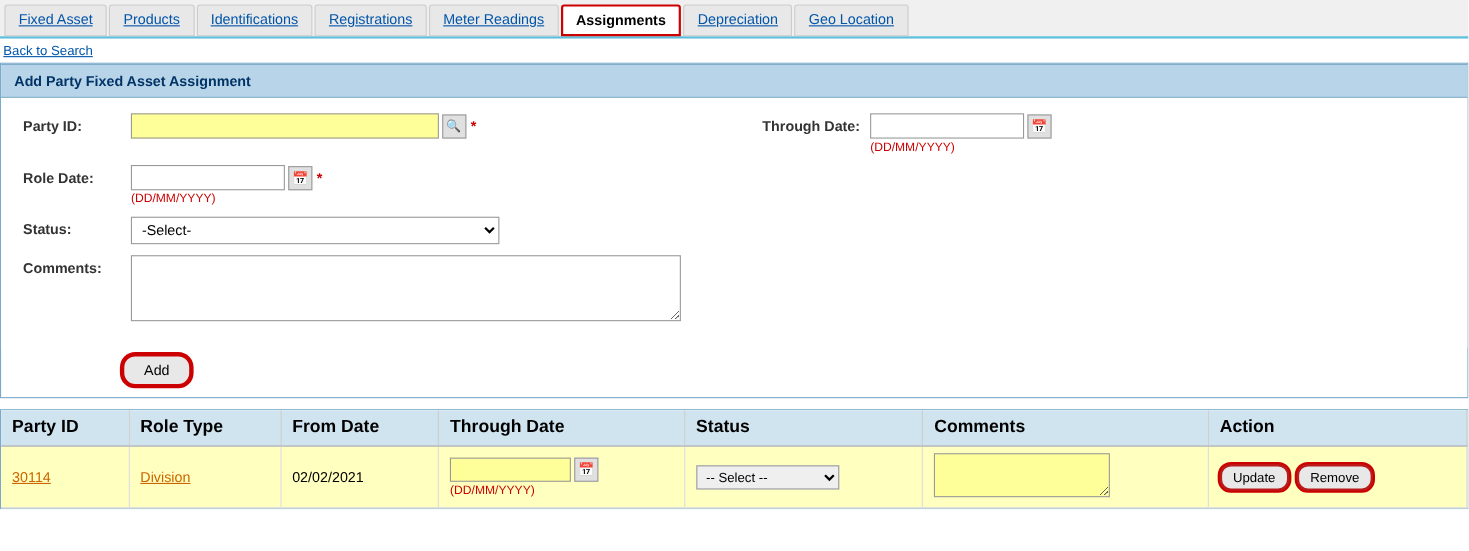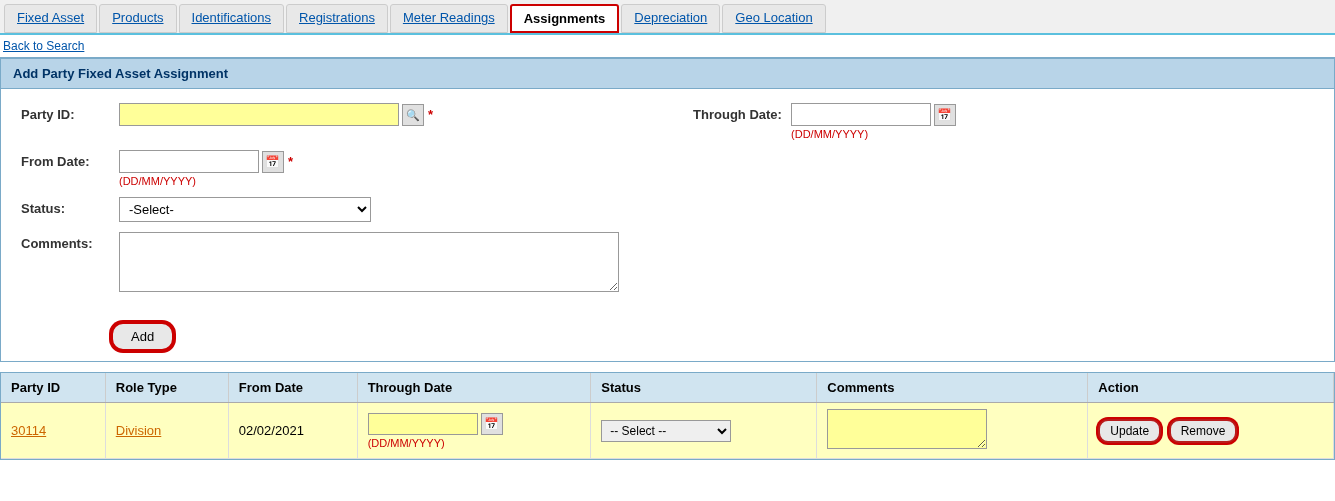--- a/index.html
+++ b/index.html
@@ -123,21 +123,21 @@
       border: 1px solid #999;
       cursor: pointer;
       text-align: center;
       line-height: 20px;
       font-size: 12px;
       margin-left: 3px;
       vertical-align: middle;
     }
 
     .select-input {
-      width: 252px;
+      width: 335px;
       border: 1px solid #999;
       padding: 3px 5px;
       font-size: 13px;
       background: #fff;
     }
 
     .textarea-input {
       width: 500px;
       height: 60px;
       border: 1px solid #999;
@@ -175,21 +175,21 @@
     }
 
     .details-table thead tr {
       background: #d0e4f0;
     }
 
     .details-table th {
       padding: 7px 10px;
       text-align: left;
       font-weight: bold;
-      font-size: 13px;
+      font-size: 16px;
       color: #000;
       border-bottom: 1px solid #aaa;
       border-right: 1px solid #ccc;
     }
 
     .details-table td {
       padding: 6px 10px;
       border-bottom: 1px solid #ddd;
       border-right: 1px solid #ddd;
       vertical-align: middle;
@@ -303,21 +303,21 @@
             <input type="text" class="date-input" style="">
             <span class="calendar-icon">📅</span>
           </div>
           <div class="hint-text">(DD/MM/YYYY)</div>
         </div>
       </div>
     </div>
 
     <div class="form-row">
       <div class="form-group">
-        <div class="form-label">From Date:</div>
+        <div class="form-label">Role Date:</div>
         <div class="form-control-wrap">
           <div class="input-group-inline">
             <input type="text" class="date-input" style="">
             <span class="calendar-icon">📅</span>
             <span class="required-star">*</span>
           </div>
           <div class="hint-text">(DD/MM/YYYY)</div>
         </div>
       </div>
     </div>

